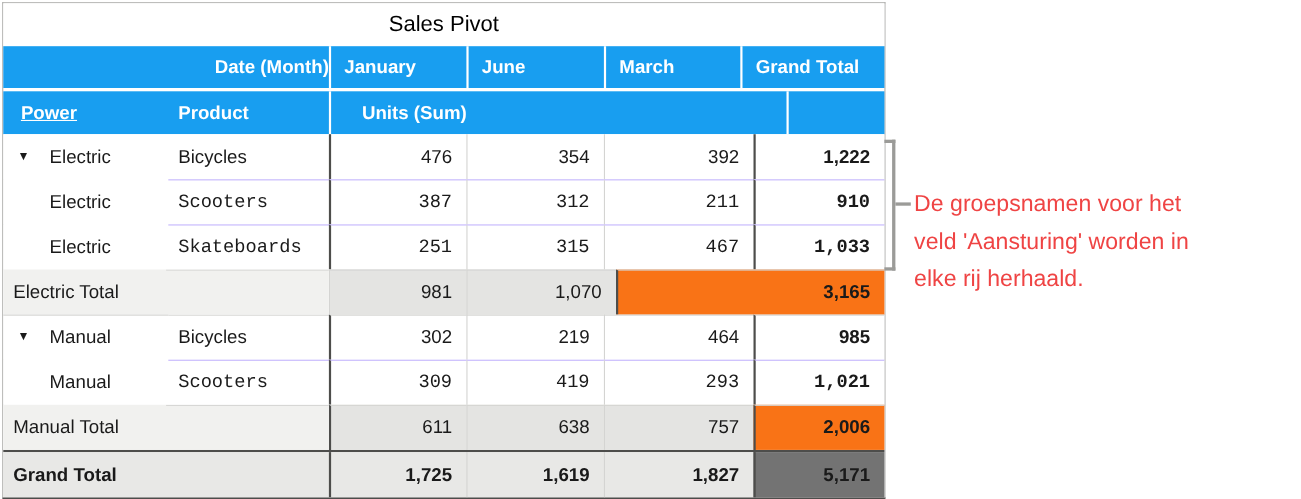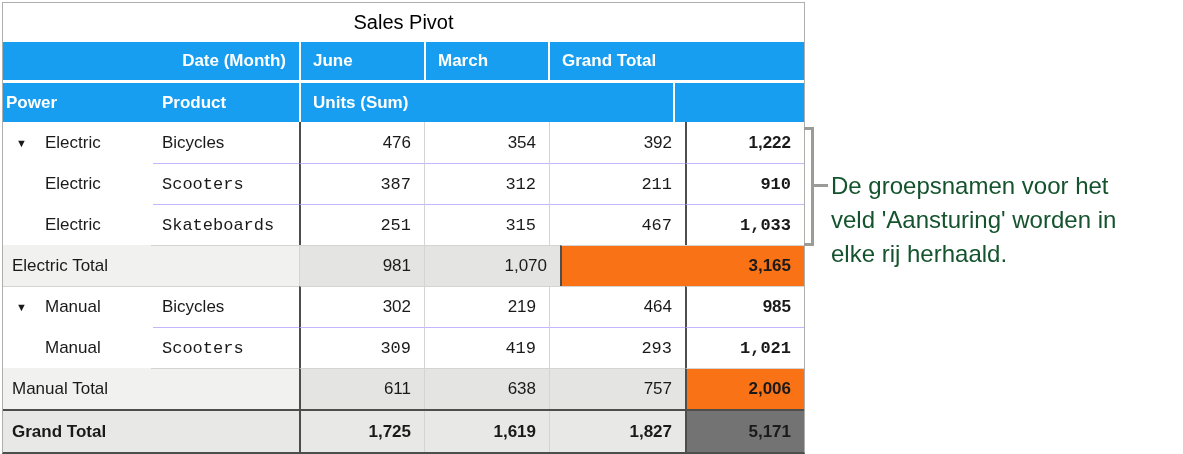--- a/index.html
+++ b/index.html
@@ -24,27 +24,27 @@
 
   
   .title-row{height:39px;display:flex;align-items:center;justify-content:center;background:#ffffff;}
   .title-row .t{font-size:20px;color:#000000;}
 
   
   .hdr{background:#189ef0;color:#ffffff;font-weight:bold;}
   .hdr1{height:38px;margin-bottom:3px;}
   .hdr2{height:39px;}
   .hdr .cell{color:#ffffff;font-weight:bold;}
-  .h-rowfield{width:296px;justify-content:flex-end;padding-right:13px;}
+  .h-rowfield{width:296px;justify-content:flex-end;}
   .h-month{width:125px;border-left:2px solid #ffffff;padding-left:12px;}
   .h-month.m3{width:124px;}
   .h-gt{flex:1;border-left:2px solid #ffffff;padding-left:12px;}
-  .h-power{width:150px;padding-left:3px;}
+  .h-power{width:150px;padding-left:16px;text-decoration:underline;}
   .h-product{width:146px;padding-left:9px;}
-  .h-units{width:374px;border-left:2px solid #ffffff;padding-left:12px;}
+  .h-units{width:416px;border-left:2px solid #ffffff;padding-left:28px;}
   .h-gt-empty{flex:1;border-left:2px solid #ffffff;}
 
   
   .drow{height:41px;background:#ffffff;}
   .c-power{width:150px;position:relative;padding-left:42px;}
   .disclosure{
     position:absolute;left:13px;top:50%;transform:translateY(-50%);
     font-size:11px;color:#1a1a1a;line-height:1;
   }
   .c-product{width:146px;padding-left:9px;}
@@ -67,21 +67,21 @@
 
   
   .gtotal{height:41px;border-top:2px solid #4d4d4b;background:#e8e8e6;}
   .gtotal .c-label{width:296px;padding-left:9px;font-weight:bold;background:#e8e8e6;}
   .gtotal .c-num{font-weight:bold;background:#e8e8e6;}
   .gtotal .c-gt{background:#737373;}
 
   
   .callout{
     position:absolute;left:831px;top:169px;width:345px;
-    font-size:24px;line-height:34px;color:#14532d;
+    font-size:21px;line-height:34px;color:#ef4444;
   }
   .callout .line{white-space:nowrap;}
   .bracket-part{position:absolute;background:#9b9b98;}
   .br-v{left:811px;top:127px;width:3px;height:119px;}
   .br-top{left:804px;top:127px;width:10px;height:3px;}
   .br-bot{left:804px;top:243px;width:10px;height:3px;}
   .br-mid{left:814px;top:184px;width:14px;height:3px;}
 </style>
 </head>
 <body>
@@ -89,20 +89,21 @@
 <div class="stage">
 
   <div class="pivot">
 
     <div class="title-row">
       <span class="t">Sales Pivot</span>
     </div>
 
     <div class="row hdr hdr1">
       <div class="cell h-rowfield">Date (Month)</div>
+      <div class="cell h-month m1">January</div>
       <div class="cell h-month m2">June</div>
       <div class="cell h-month m3">March</div>
       <div class="cell h-gt">Grand Total</div>
     </div>
 
     <div class="row hdr hdr2">
       <div class="cell h-power">Power</div>
       <div class="cell h-product">Product</div>
       <div class="cell h-units">Units (Sum)</div>
       <div class="cell h-gt-empty"></div>

